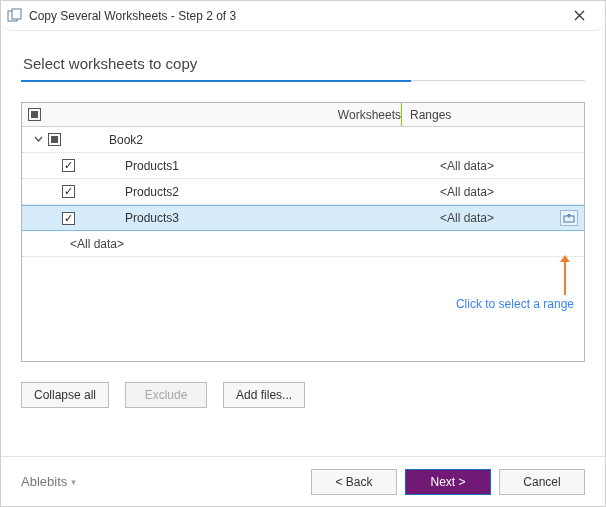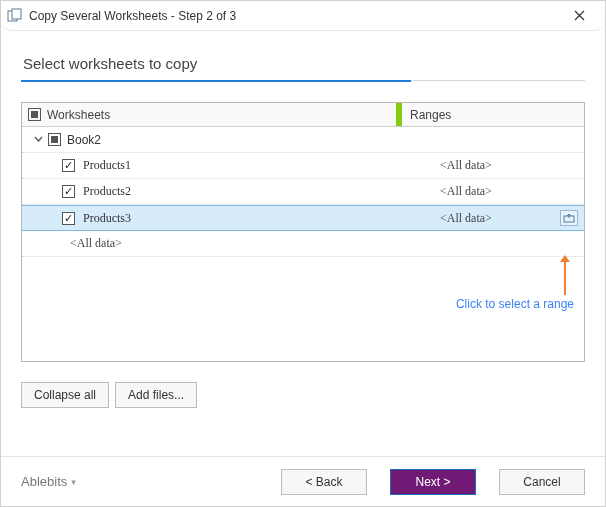--- a/index.html
+++ b/index.html
@@ -43,31 +43,31 @@
   }
   .grid-header {
     display: flex;
     height: 24px;
     background: #f9f9f9;
     border-bottom: 1px solid #cfcfcf;
     align-items: center;
     font-size: 12px;
     color: #444;
   }
-  .gh-ws { width: 380px; display:flex; align-items:center; padding-left:6px; border-right: 6px solid #84cc16; height:100%; }
+  .gh-ws { width: 380px; display:flex; align-items:center; padding-left:6px; border-right: 1px solid #84cc16; height:100%;justify-content:space-between; }
   .gh-ranges { flex:1; padding-left:8px; }
   .hdr-check { width:13px; height:13px; border:1px solid #555; margin-right:6px; display:flex; align-items:center; justify-content:center;}
   .hdr-check .inner { width:7px; height:7px; background:#555; }
   .tree-rows { }
   .row { display:flex; align-items:center; height:26px; font-size:12px; border-bottom: 1px dotted #d8d8d8; }
   .row.book { padding-left: 10px; }
-  .row.sheet { padding-left: 40px; font-family: Liberation Serif, serif; }
+  .row.sheet { padding-left: 40px; }
   .row .checkbox { width:13px; height:13px; border:1px solid #555; margin-right:8px; display:flex; align-items:center; justify-content:center; cursor:pointer; background:#fff;}
   .row .checkbox.ticked::after { content:"✓"; font-size:11px; line-height:1; color:#222; }
-  .row .label { flex:0 0 auto; }
+  .row .label { flex:0 0 auto;margin-left:42px; }
   .row .col-ws { width: 370px; display:flex; align-items:center; }
   .row .col-range { flex:1; display:flex; align-items:center; padding-left:8px; color:#444; }
   .row.selected { background:#d6ecfb; border-top:1px solid #7fb8e2; border-bottom:1px solid #7fb8e2;text-align:center; }
   .chev { width:12px; display:inline-flex; align-items:center; justify-content:center; margin-right:4px; cursor:pointer; }
   .book-check { width:13px; height:13px; border:1px solid #555; margin-right:6px; display:flex; align-items:center; justify-content:center;}
   .book-check .inner { width:7px; height:7px; background:#555; }
   .range-picker {
     width:18px; height:16px; border:1px solid #9ab7d4; background:#eaf2fb;
     display:flex; align-items:center; justify-content:center; margin-left:auto; margin-right:6px; cursor:pointer;
   }
@@ -75,32 +75,32 @@
     position:absolute; right:10px; top:158px;
     display:flex; flex-direction:column; align-items:flex-end;
     pointer-events:none;
   }
   .annot-arrow { height:34px; width:2px; background:#f08030; position:relative; margin-right:8px;}
   .annot-arrow::before {
     content:""; position:absolute; top:-6px; left:-4px;
     border-left:5px solid transparent; border-right:5px solid transparent; border-bottom:7px solid #f08030;
   }
   .annot-text { color:#3b82f6; font-size:12px; margin-top:2px; }
-  .btn-row { display:flex; gap:6px; margin-top: 20px; }
+  .btn-row { display:flex; gap:16px; margin-top: 20px; }
   .btn {
     height: 26px; min-width: 82px;
     border:1px solid #bdbdbd; background:#f7f7f7;
     display:flex; align-items:center; justify-content:center;
     font-size:12px; color:#333; cursor:pointer;
     padding: 0 12px;
   }
   .btn.disabled { color:#a8a8a8; background:#f3f3f3; cursor:default; }
   .footer {
     height: 50px; border-top:1px solid #e3e3e3;
-    display:flex; align-items:center; padding: 0 20px; gap: 15px;
+    display:flex; align-items:center; padding: 0 20px;
   }
   .brand { color:#777; font-size:13px; display:flex; align-items:center; gap:4px; cursor:pointer;}
   .brand-caret { font-size:9px; color:#999; }
   .footer-spacer { flex:1; }
   .btn.primary { background:#701a75; color:#fff; border-color:#166bbd; min-width:88px;}
   .footer .btn { min-width: 86px; margin-left: 8px; }
 </style>
 </head>
 <body>
 
@@ -192,20 +192,21 @@
       </div>
 
       <div class="annot">
         <div class="annot-arrow"></div>
         <div class="annot-text">Click to select a range</div>
       </div>
     </div>
 
     <div class="btn-row">
       <div class="btn">Collapse all</div>
+      <div class="btn disabled">Exclude</div>
       <div class="btn">Add files...</div>
     </div>
   </div>
 
   <div class="footer">
     <div class="brand">
       <span>Ablebits</span>
       <span class="brand-caret">▾</span>
     </div>
     <div class="footer-spacer"></div>

